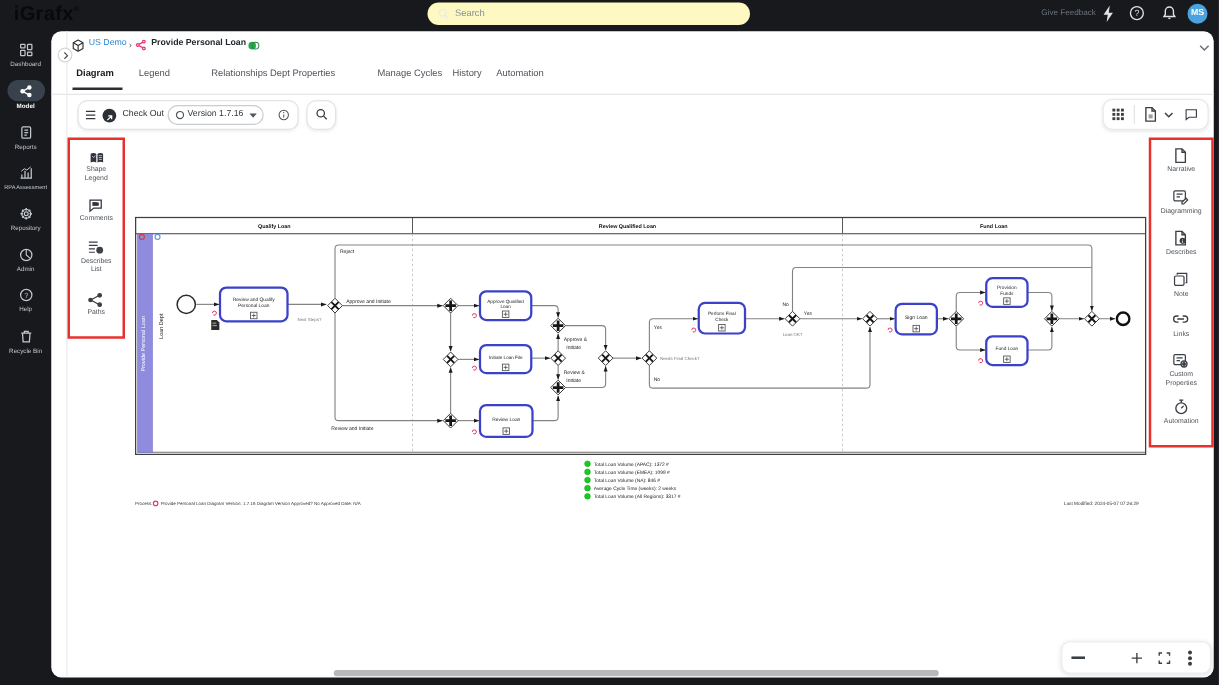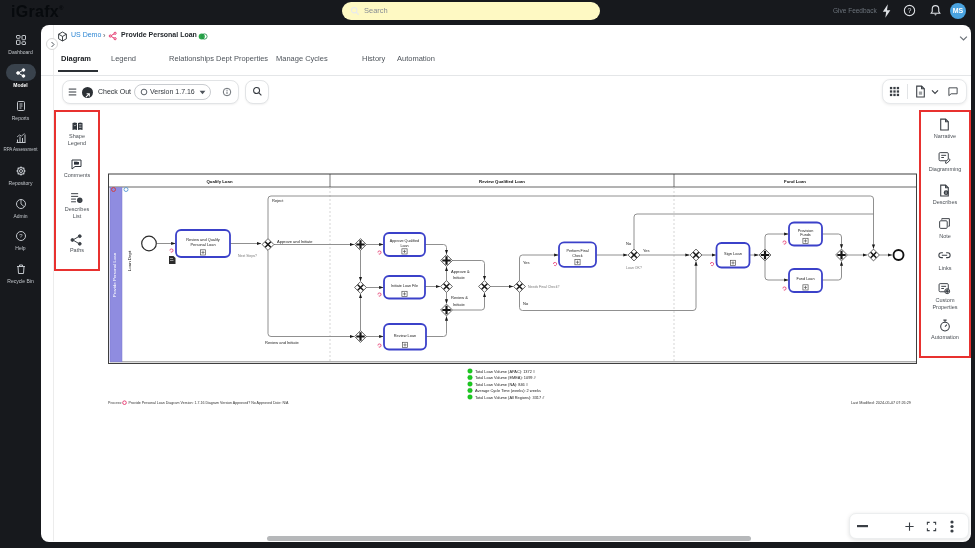--- a/index.html
+++ b/index.html
@@ -140,21 +140,21 @@
 <svg class="abs" style="left:959px;top:35px" width="9" height="7" viewBox="0 0 12 8">
     <path d="M1.5 1.5L6 6l4.5-4.5" fill="none" stroke="#6a7077" stroke-width="1.6"></path>
   </svg>
 
 
 <span class="tab" style="left:61px;color:#16191d;font-weight:bold">Diagram</span>
 <div class="abs" style="left:58px;top:69.5px;width:40px;height:2.5px;background:#2c3035"></div>
 <span class="tab" style="left:111px">Legend</span>
 <span class="tab" style="left:169px">Relationships</span>
 <span class="tab" style="left:216px">Dept Properties</span>
-<span class="tab" style="left:276px">Manage Cycles</span>
+<span class="tab" style="left:302px">Manage Cycles</span>
 <span class="tab" style="left:362px">History</span>
 <span class="tab" style="left:397px">Automation</span>
 <div class="abs" style="left:41px;top:75px;width:930px;height:1px;background:#e4e6e8"></div>
 
 
 <div class="abs" style="left:62px;top:80px;width:177px;height:24px;background:#fff;border:1px solid #e2e4e6;border-radius:8px;box-shadow:0 1px 2px rgba(0,0,0,0.06)"></div>
 <svg class="abs" style="left:67px;top:87px" width="11" height="10" viewBox="0 0 24 24">
     <g stroke="#33383e" stroke-width="2.4" fill="none">
       <path d="M3 5h18M3 12h18M3 19h18"></path>
     </g>

